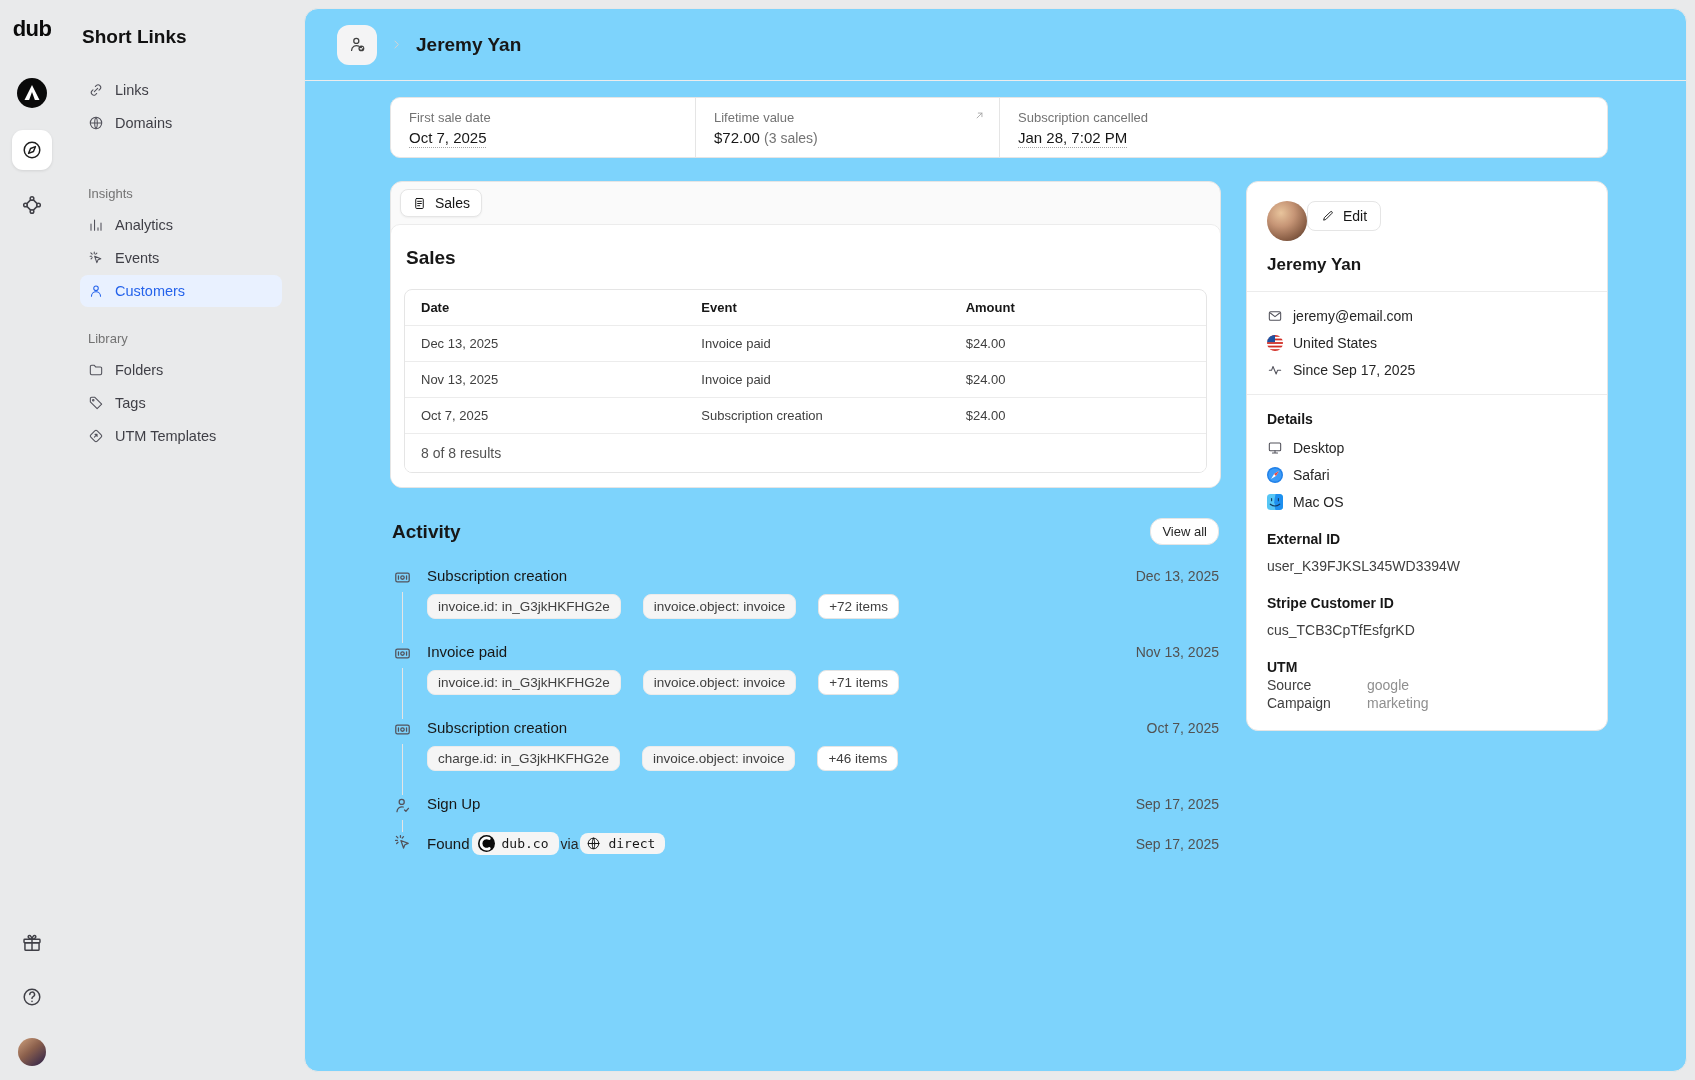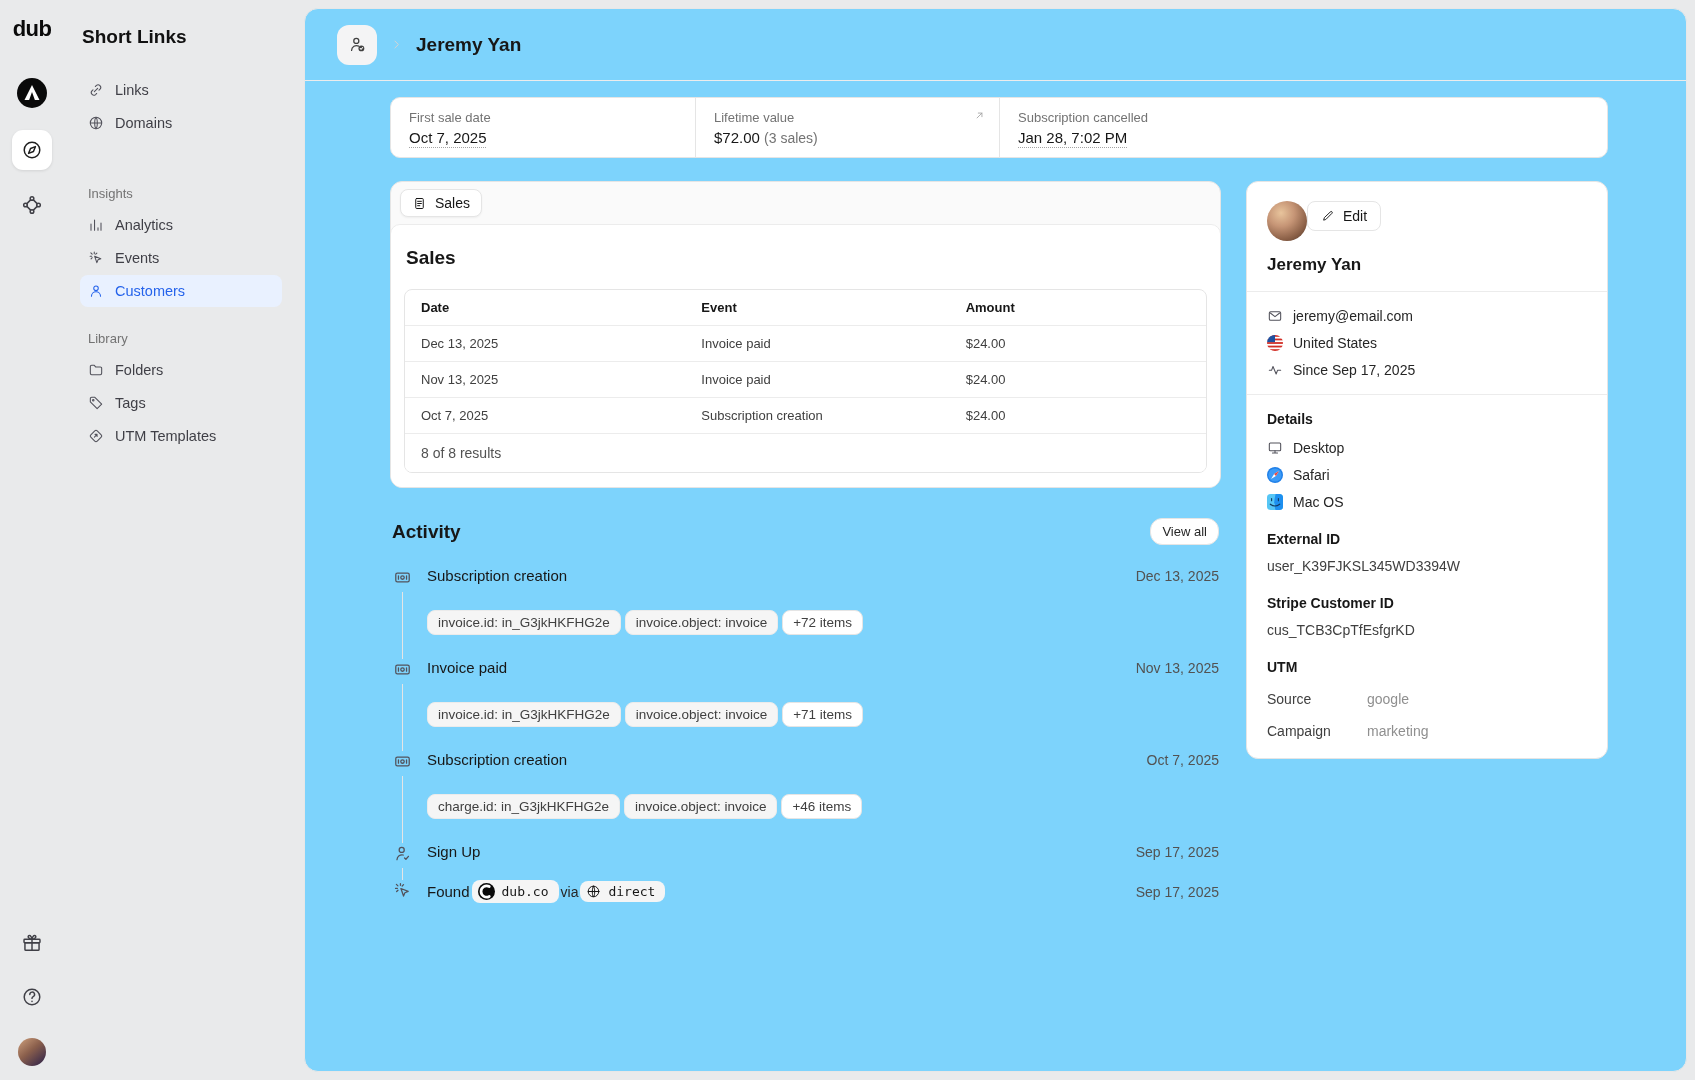--- a/index.html
+++ b/index.html
@@ -88,21 +88,21 @@
   .viewall-btn { background: #fff; border: 1px solid #e5e5e5; border-radius: 12px; padding: 5px 11px;
                  font-size: 13px; font-weight: 500; color: #262626; cursor: pointer; font-family: inherit; }
   .act-item { display: flex; gap: 15px; }
   .act-left { width: 20px; display: flex; flex-direction: column; align-items: center; padding-top: 1px; }
   .act-icon { color: #52525b; }
   .act-line { width: 1px; flex: 1; background: #e5e5e5; margin-top: 5px; }
   .act-right { flex: 1; }
   .act-top { display: flex; justify-content: space-between; align-items: center; }
   .act-title { font-size: 15px; color: #171717; }
   .act-date { font-size: 14px; color: #525252; }
-  .act-badges { display: flex; gap: 4px; margin-top: 26px; }
+  .act-badges { display: flex; gap: 22px; margin-top: 10px; }
   .badge { background: #f5f5f5; border: 1px solid #ebebeb; border-radius: 8px; padding: 4px 10px;
            font-size: 13.5px; color: #404040; cursor: default; }
   .badge.outline { background: #fff; border-color: #e5e5e5; }
   .pb-badges { padding-bottom: 24px; }
   .pb-plain { padding-bottom: 20px; }
   .act-found { display: flex; align-items: center; gap: 2px; }
   .ref-pill { display: inline-flex; align-items: center; gap: 7px; background: #f5f5f5; border-radius: 8px;
               padding: 3px 10px 3px 6px; font-family: "DejaVu Sans Mono", monospace; font-size: 13px; color: #171717; cursor: pointer; }
   .act-via { font-size: 14px; color: #262626; }
 
@@ -115,21 +115,21 @@
               border-radius: 8px; padding: 6px 13px; font-size: 14px; font-weight: 500; color: #171717;
               cursor: pointer; font-family: inherit; }
   .p-name { font-size: 17px; font-weight: 700; margin-top: 14px; }
   .divider { height: 1px; background: #ececec; margin: 16px -20px; }
   .info-row { display: flex; align-items: flex-end; gap: 10px; font-size: 14px; color: #262626; margin-top: 11px; }
   .info-row:first-of-type { margin-top: 0; }
   .info-ic { color: #52525b; flex: none; }
   .section-h { font-size: 14px; font-weight: 700; color: #171717; }
   .mt20 { margin-top: 21px; }
   .id-value { font-size: 14px; color: #404040; margin-top: 11px; }
-  .kv { display: flex; font-size: 14px; margin-top: 16px; }
+  .kv { display: flex; font-size: 14px; margin-top: 2px; }
   .kv-key { width: 100px; color: #404040; flex: none; }
   .kv-val { color: #8f8f8f; }
 </style>
 </head>
 <body>
 
 <svg width="0" height="0" style="position:absolute">
   <defs>
     <symbol id="i-link" viewBox="0 0 24 24">
         <path d="M9.5 14.5l5-5M11 6.8l1.6-1.6a3.9 3.9 0 0 1 5.5 5.5L16.5 12.3M13 17.2l-1.6 1.6a3.9 3.9 0 0 1-5.5-5.5L7.5 11.7"></path>

